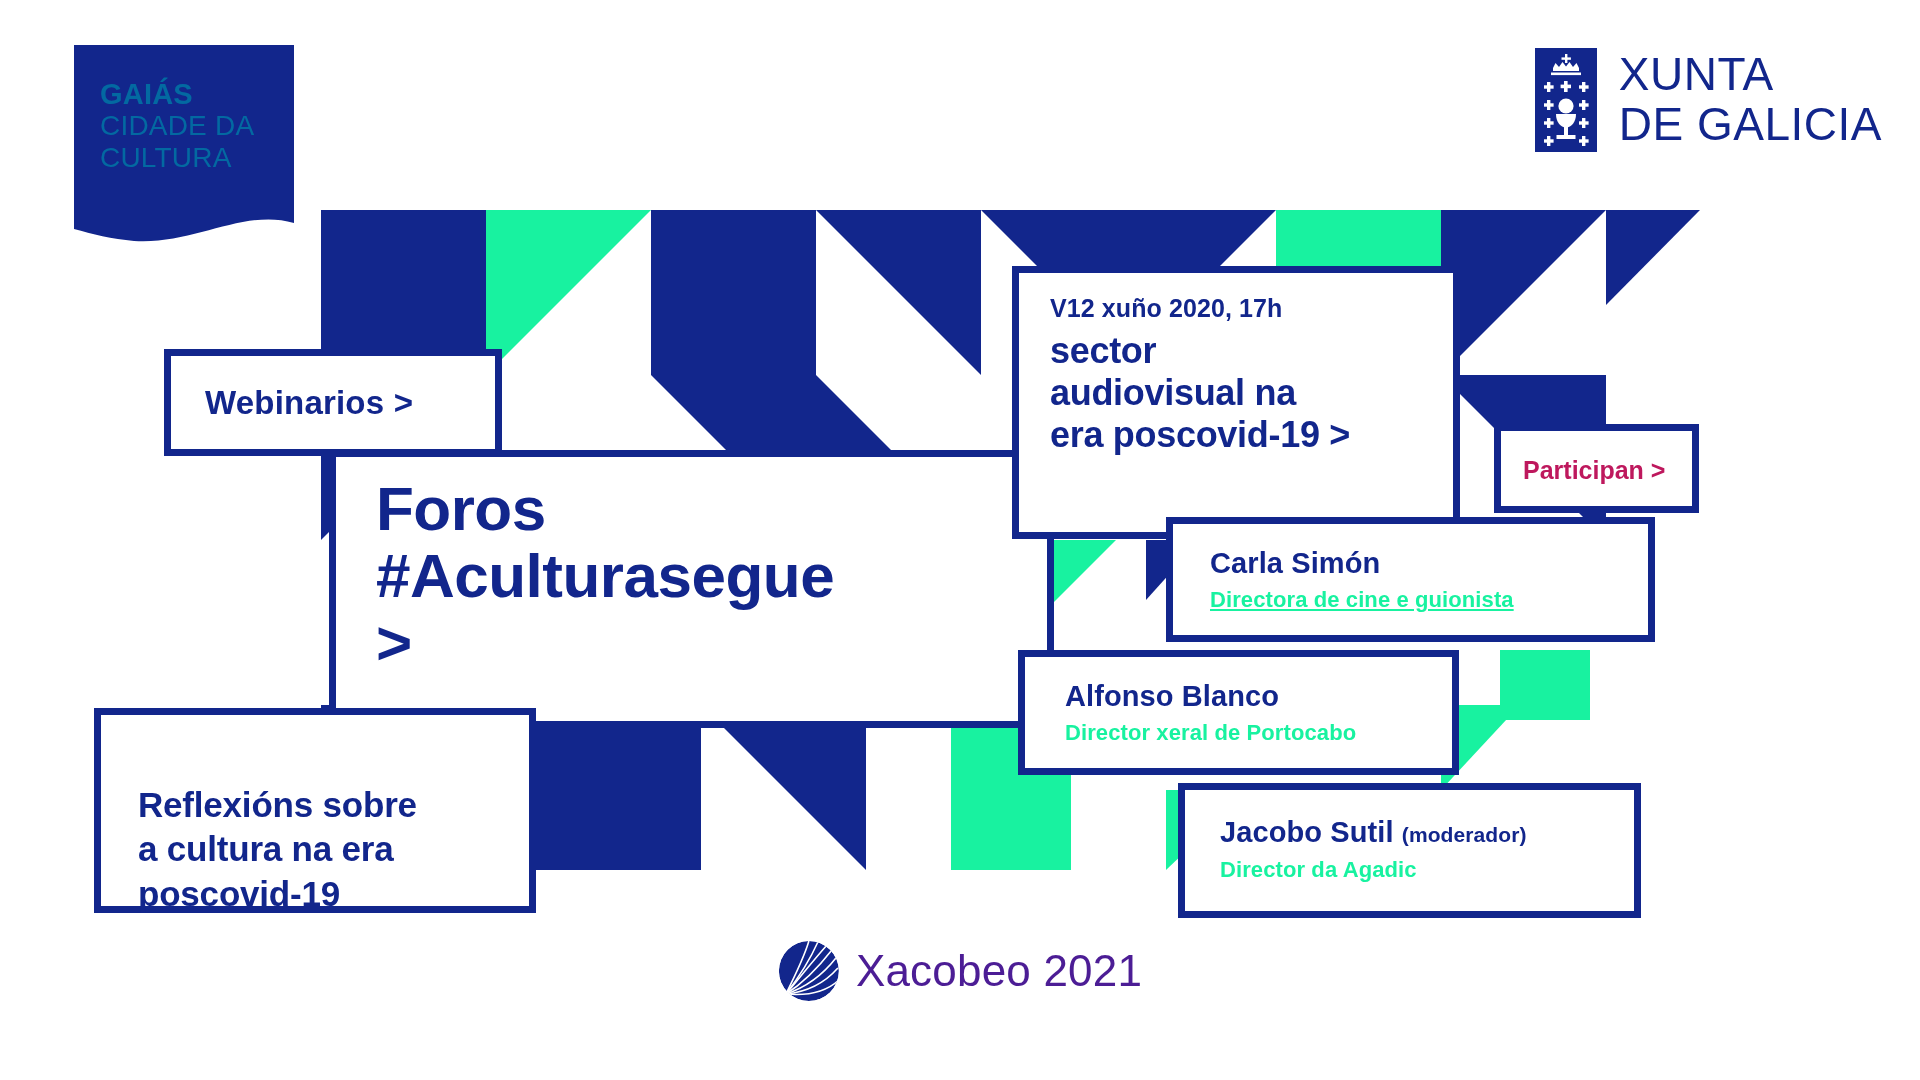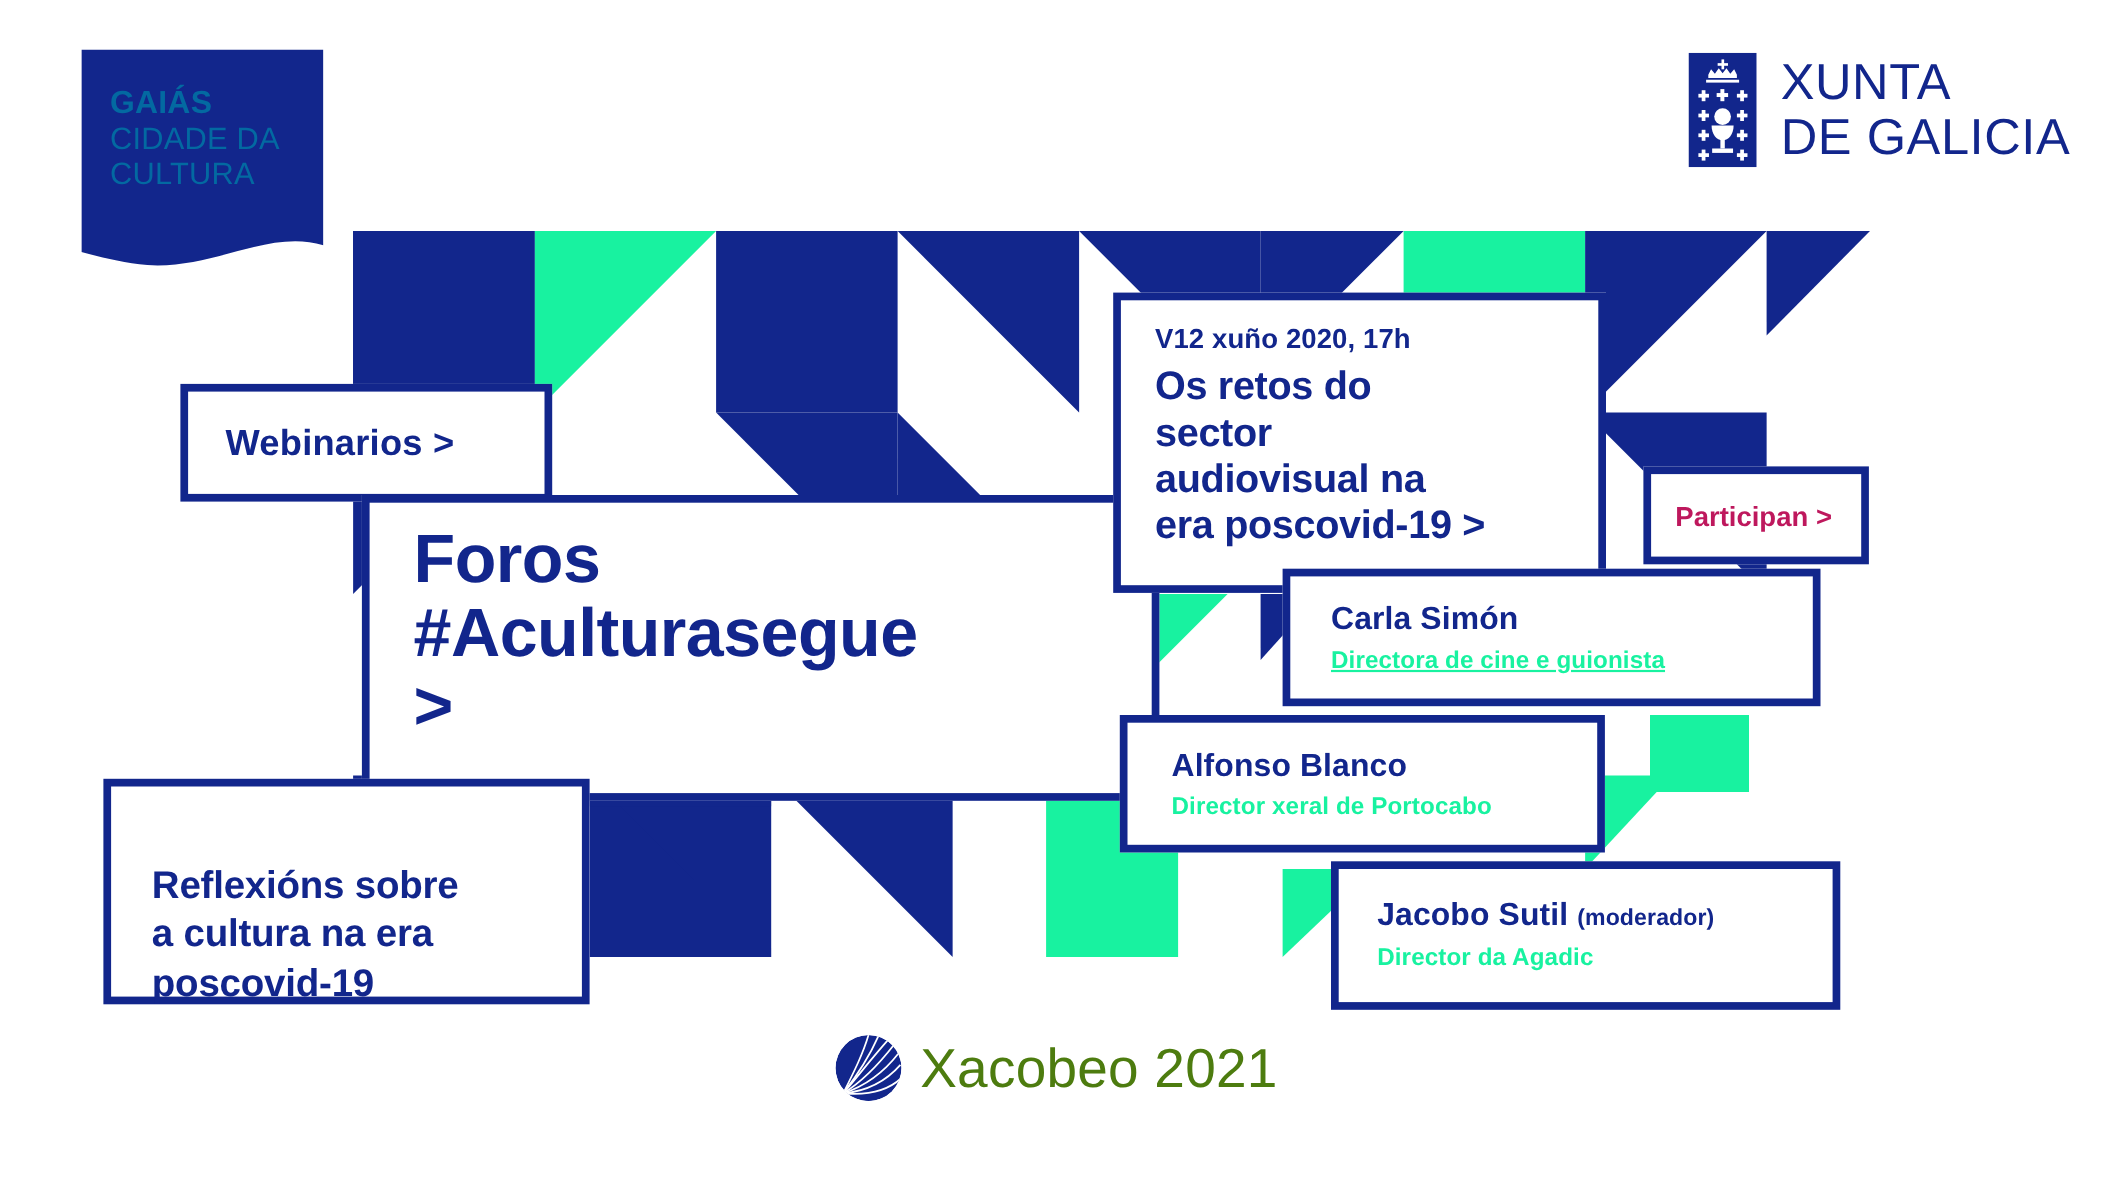--- a/index.html
+++ b/index.html
@@ -209,41 +209,41 @@
   #card-speaker-1 {
     left: 1018px;
     top: 650px;
     width: 441px;
     height: 125px;
   }
   #card-speaker-1 .sp-name { left: 40px; top: 23px; }
   #card-speaker-1 .sp-role { left: 40px; top: 63px; }
 
   #card-speaker-2 {
-    left: 1210px;
+    left: 1178px;
     top: 783px;
     width: 463px;
     height: 135px;
   }
   #card-speaker-2 .sp-name { left: 35px; top: 26px; }
   #card-speaker-2 .sp-role { left: 35px; top: 67px; }
 
   
   #xacobeo {
     position: absolute;
     left: 50%;
     transform: translateX(-50%);
     top: 940px;
     display: flex;
     align-items: center;
     gap: 16px;
   }
   #xacobeo .xac-text {
-    color: #4d7c0f;
-    font-size: 50px;
+    color: #4c1d95;
+    font-size: 44px;
     font-weight: 400;
     letter-spacing: 0.2px;
   }
 </style>
 </head>
 <body>
 
 <div id="poster">
 
   <svg id="pattern-layer" viewBox="0 0 1920 1080" xmlns="http://www.w3.org/2000/svg">
@@ -384,21 +384,20 @@
     <div class="refl-text">
       <div>Reflexións sobre</div>
       <div>a cultura na era</div>
       <div>poscovid-19</div>
     </div>
   </div>
 
   <div class="card" id="card-event">
     <span class="event-date">V12 xuño 2020, 17h</span>
     <div class="event-title">
-      <div>Os retos do</div>
       <div>sector</div>
       <div>audiovisual na</div>
       <div>era poscovid-19 &gt;</div>
     </div>
   </div>
 
   <div class="card" id="card-participan">
     <span class="tag-text">Participan &gt;</span>
   </div>
 

